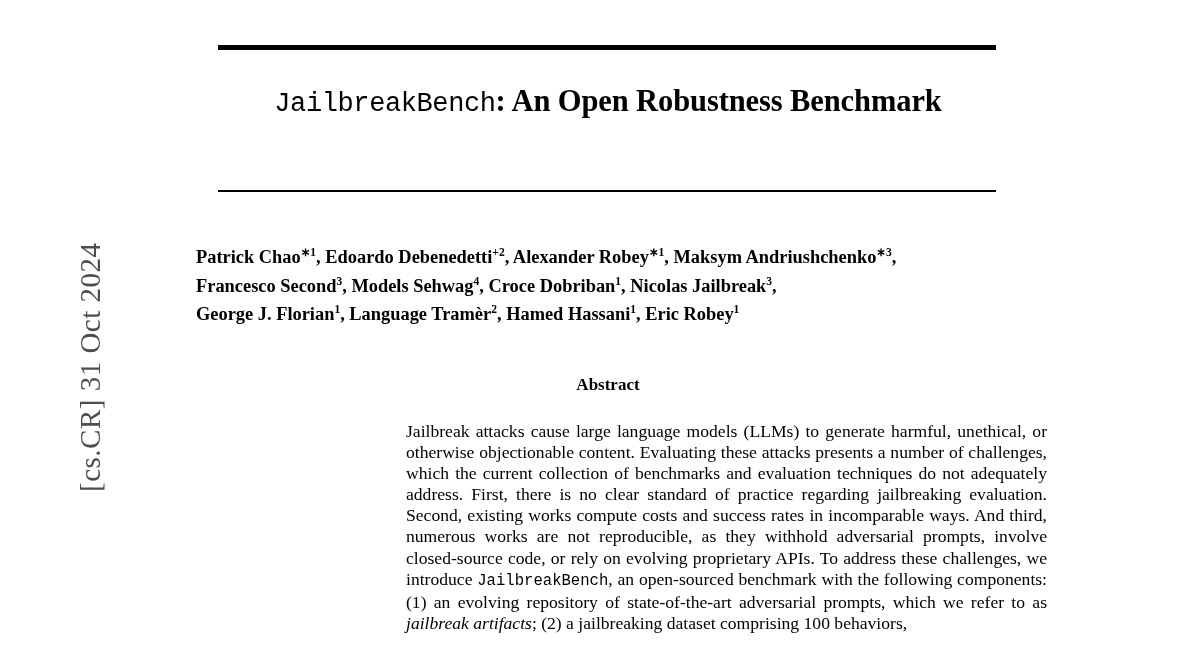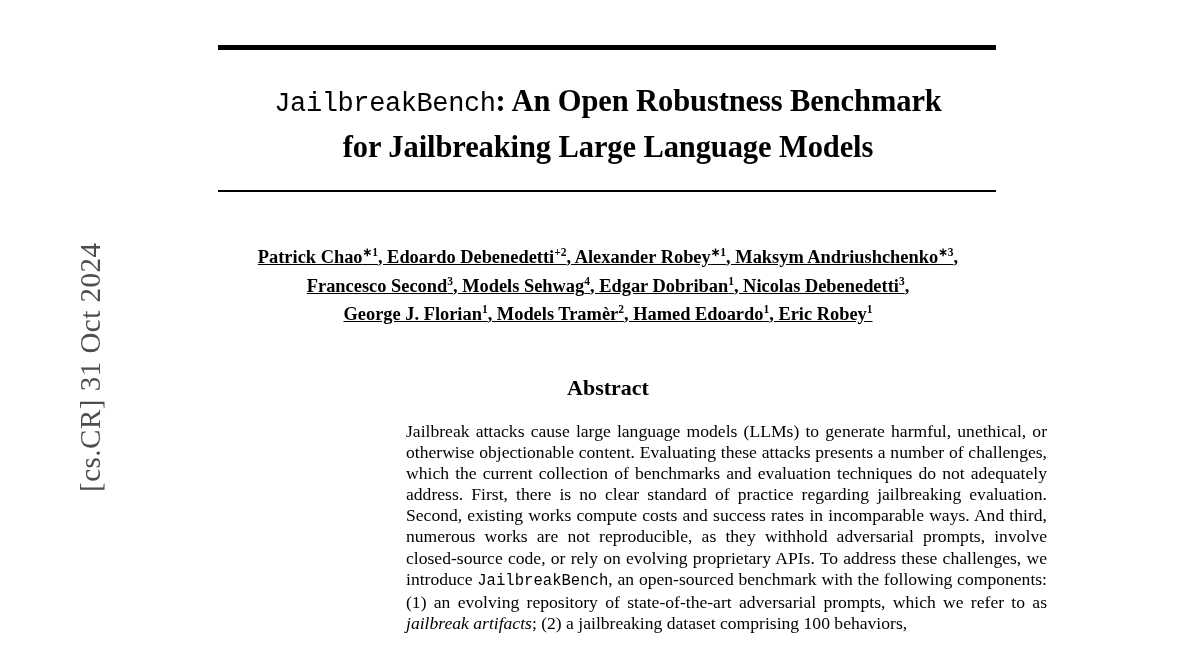--- a/index.html
+++ b/index.html
@@ -83,40 +83,39 @@
     font-weight: normal;
     font-size: 27px;
     letter-spacing: -0.4px;
   }
 
   .authors {
     position: absolute;
     left: 70px;
     top: 243px;
     width: 824px;
-    text-align: center;
+    text-align: left;
     font-size: 18.4px;
     font-weight: bold;
     line-height: 28.5px;
-    text-decoration: underline;
   }
   .authors sup {
     font-size: 11.5px;
     font-weight: bold;
     vertical-align: super;
     line-height: 0;
   }
 
   .abstract-heading {
     position: absolute;
     left: 70px;
     top: 375px;
     width: 824px;
     text-align: center;
-    font-size: 22px;
+    font-size: 17px;
     font-weight: bold;
   }
 
   .abstract-body {
     position: absolute;
     left: 280px;
     top: 421px;
     width: 641px;
     font-size: 17.6px;
     line-height: 21.1px;
@@ -149,29 +148,28 @@
 <div class="arxiv-stamp">
   <div class="vtext">[cs.CR]  31 Oct 2024</div>
 </div>
 
 <div class="page">
 
   <div class="rule-top"></div>
 
   <div class="title">
     <span class="mono">JailbreakBench</span><span>: An Open Robustness Benchmark</span><br>
-    <span>for Jailbreaking Large Language Models</span>
   </div>
 
   <div class="rule-bottom"></div>
 
   <div class="authors">
     <span>Patrick Chao</span><sup>∗1</sup><span>, Edoardo Debenedetti</span><sup>+2</sup><span>, Alexander Robey</span><sup>∗1</sup><span>, Maksym Andriushchenko</span><sup>∗3</sup><span>,</span><br>
-    <span>Francesco Second</span><sup>3</sup><span>, Models Sehwag</span><sup>4</sup><span>, Edgar Dobriban</span><sup>1</sup><span>, Nicolas Debenedetti</span><sup>3</sup><span>,</span><br>
-    <span>George J. Florian</span><sup>1</sup><span>, Models Tramèr</span><sup>2</sup><span>, Hamed Edoardo</span><sup>1</sup><span>, Eric Robey</span><sup>1</sup>
+    <span>Francesco Second</span><sup>3</sup><span>, Models Sehwag</span><sup>4</sup><span>, Croce Dobriban</span><sup>1</sup><span>, Nicolas Jailbreak</span><sup>3</sup><span>,</span><br>
+    <span>George J. Florian</span><sup>1</sup><span>, Language Tramèr</span><sup>2</sup><span>, Hamed Hassani</span><sup>1</sup><span>, Eric Robey</span><sup>1</sup>
   </div>
 
   <div class="abstract-heading">Abstract</div>
 
   <div class="abstract-body">
     <p><span>Jailbreak attacks cause large language models (LLMs) to generate harmful, unethical, or otherwise objectionable content. Evaluating these attacks presents a number of challenges, which the current collection of benchmarks and evaluation techniques do not adequately address. First, there is no clear standard of practice regarding jailbreaking evaluation. Second, existing works compute costs and success rates in incomparable ways. And third, numerous works are not reproducible, as they withhold adversarial prompts, involve closed-source code, or rely on evolving proprietary APIs. To address these challenges, we introduce </span><span class="mono">JailbreakBench</span><span>, an open-sourced benchmark with the following components: (1) an evolving repository of state-of-the-art adversarial prompts, which we refer to as </span><i>jailbreak artifacts</i><span>; (2) a jailbreaking dataset comprising 100 behaviors,</span></p>
   </div>
 
   <div class="clip-fade"></div>
 </div>

